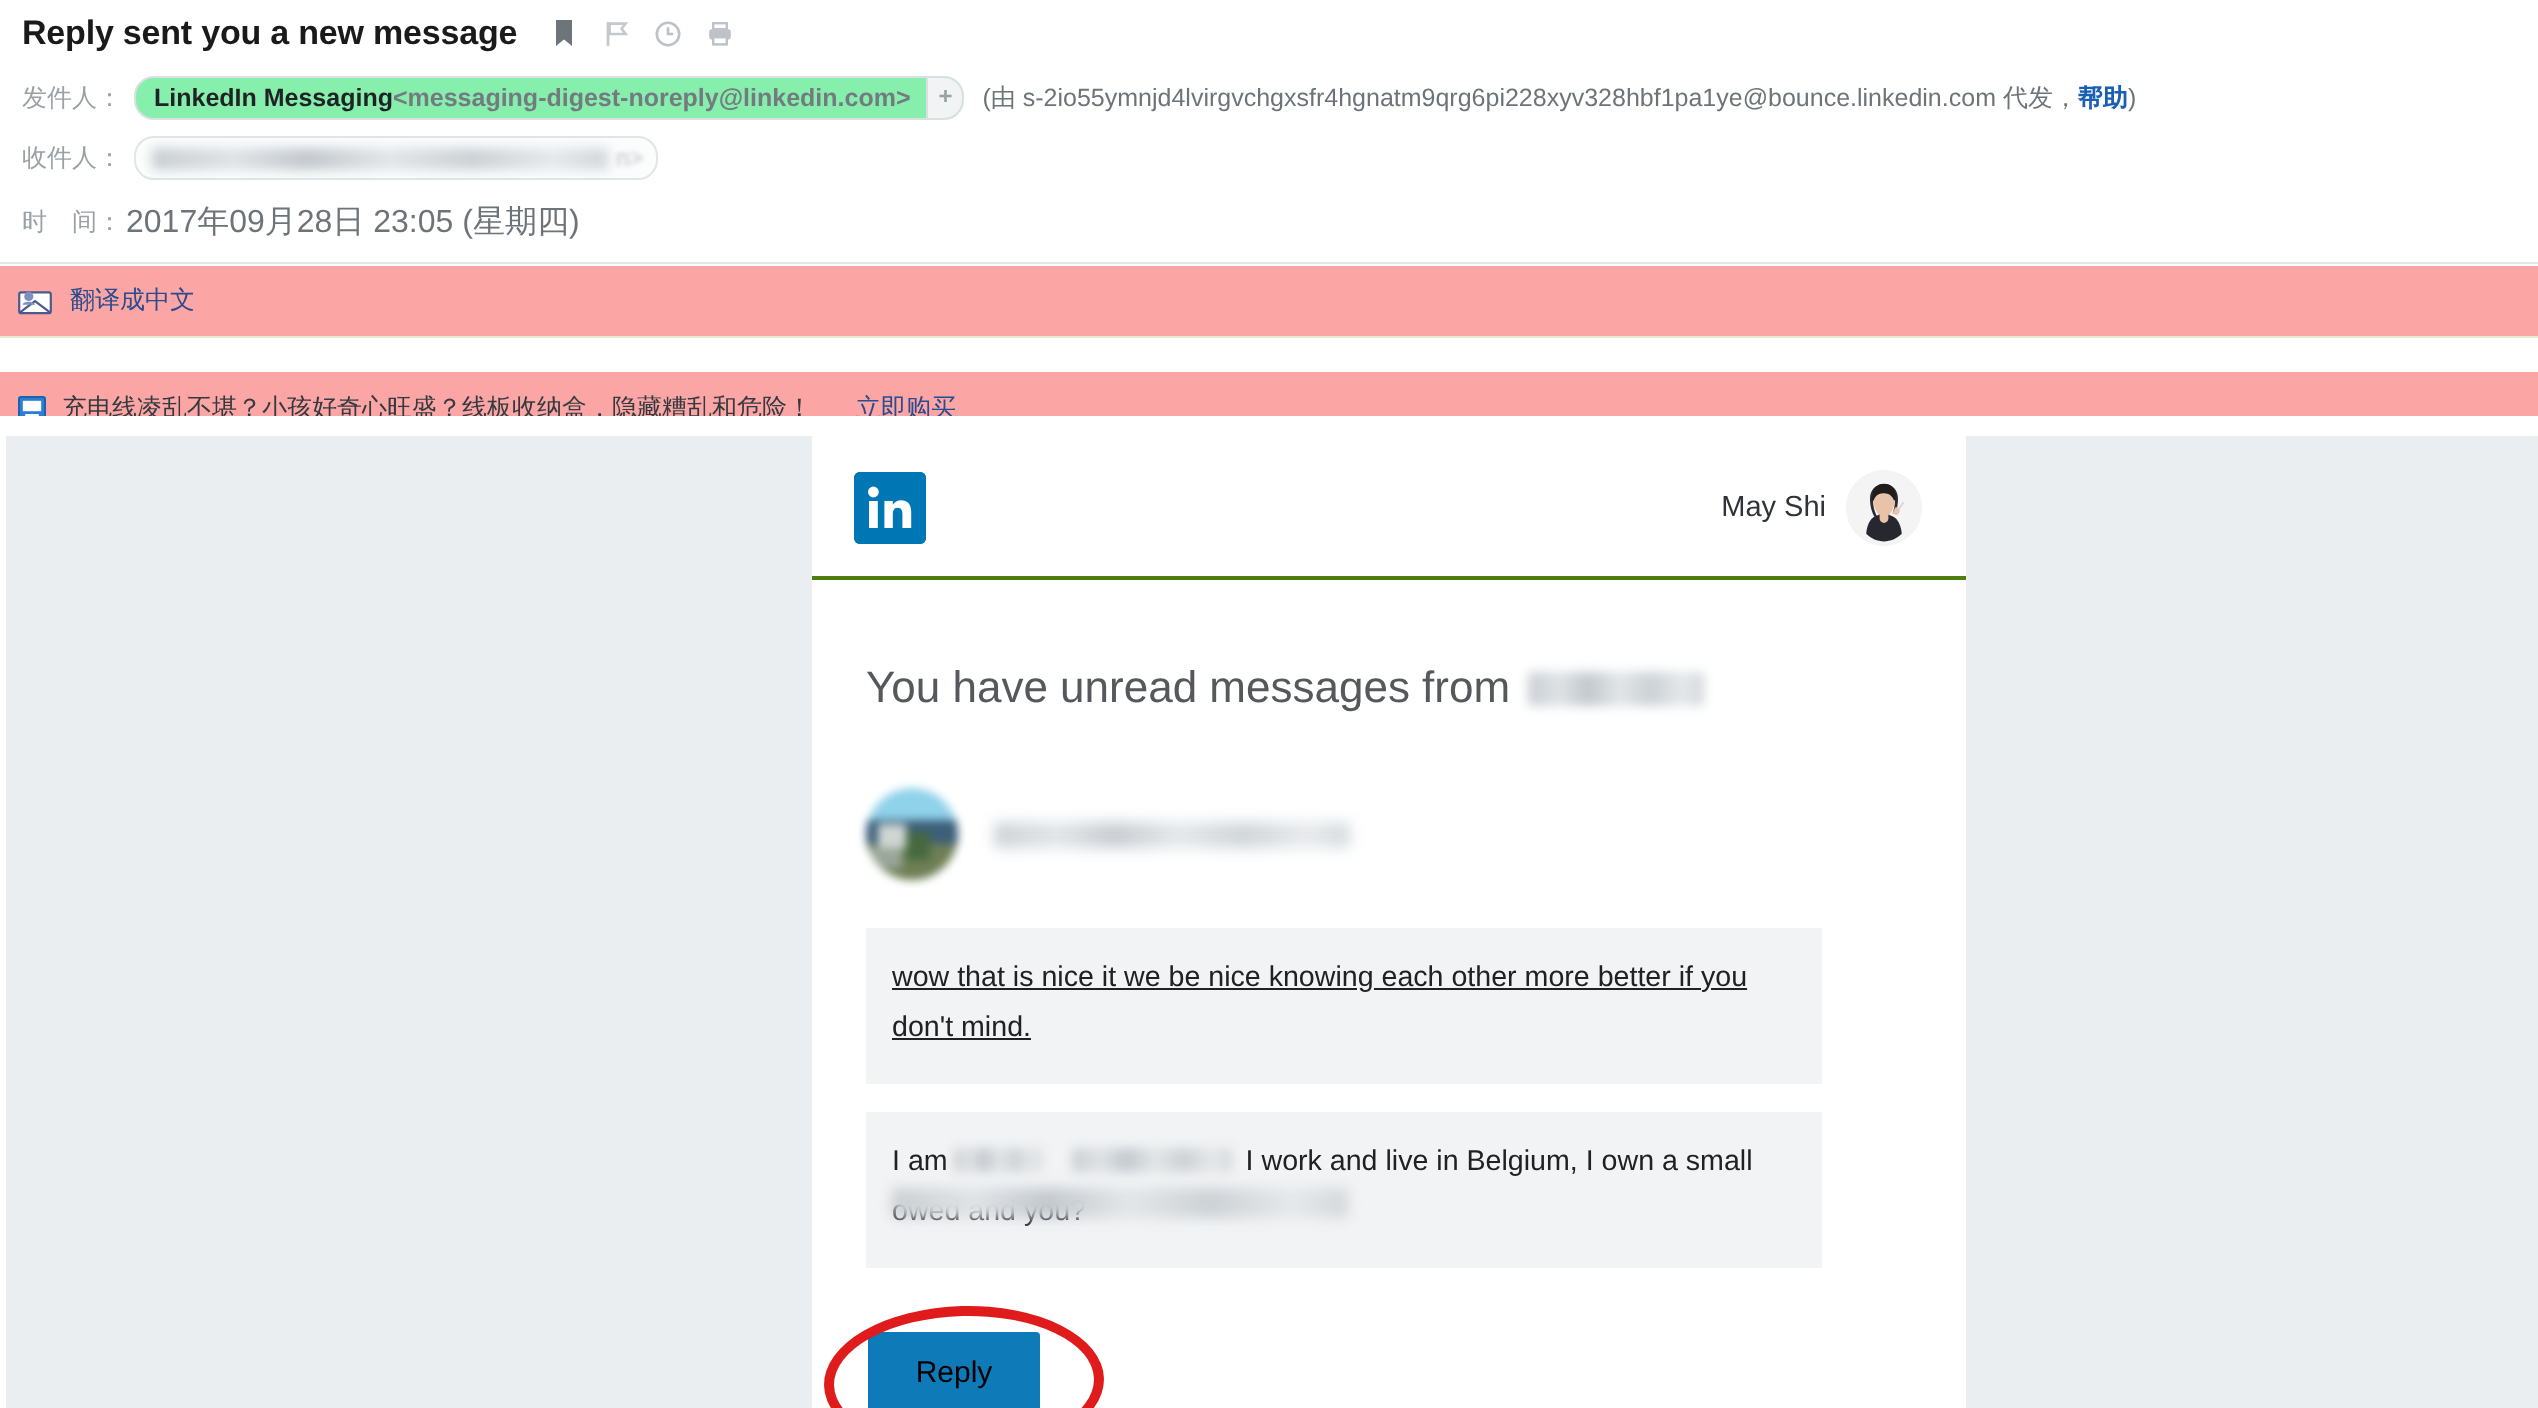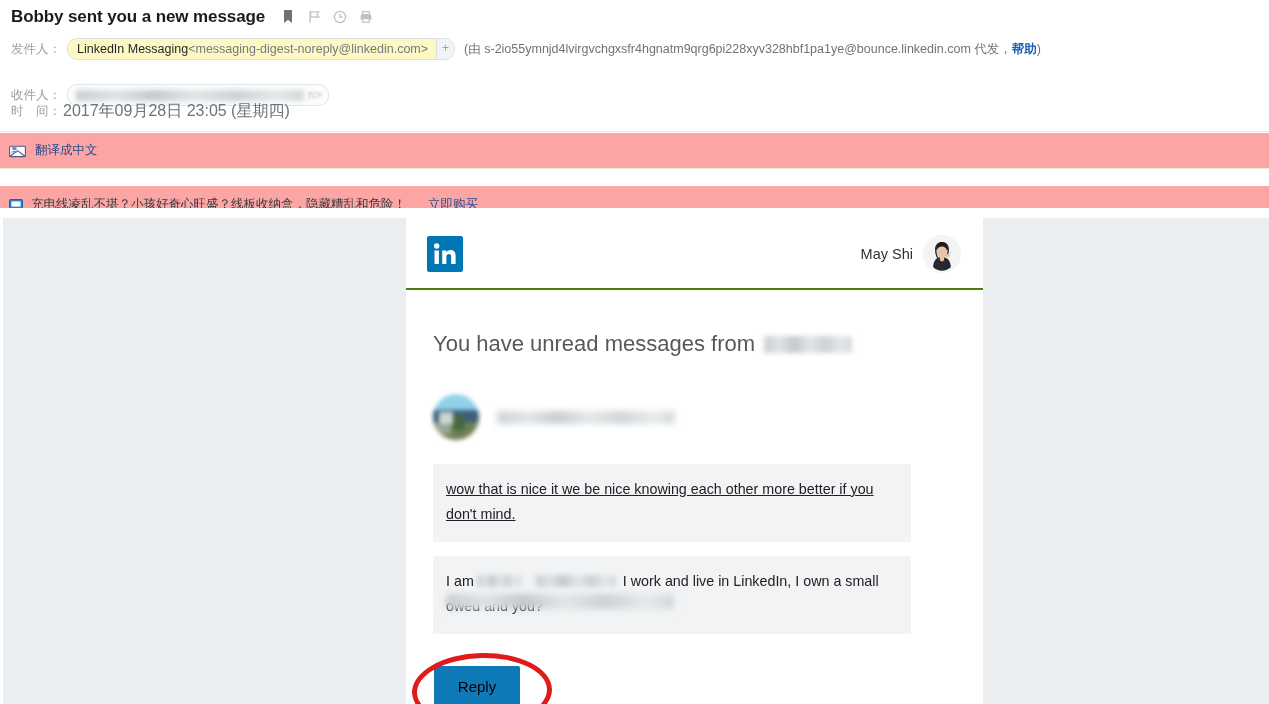--- a/index.html
+++ b/index.html
@@ -29,28 +29,29 @@
   }
   .hdr-icons{display:flex;align-items:center;margin-left:16px;gap:12px;}
   .hdr-icon{width:14px;height:16px;display:block;}
 
   .field-row{
     position:absolute;left:11px;
     font-size:12.5px;color:#8a9196;
     display:flex;align-items:center;white-space:nowrap;
   }
   #from-row{top:38px;}
-  #to-row{top:68px;margin-top:16px;}
+  #to-row{top:68px;}
   #date-row{top:101px;color:#8a9196;}
   .field-label{color:#9aa1a6;font-size:12.5px;margin-right:2px;}
   .addr-pill{
     display:inline-flex;align-items:center;
     height:20px;border:1px solid #dcdfe2;border-radius:10px;
-    background:#fef9c3;padding:0 0 0 9px;margin-left:4px;
+    background:#86efac;padding:0 0 0 9px;margin-left:4px;
     overflow:hidden;
+    font-weight:bold;
   }
   .addr-name{font-size:12.5px;color:#1f2326;}
   .addr-mail{font-size:12.5px;color:#737a80;}
   .pill-plus{
     width:17px;height:20px;margin-left:8px;
     border-left:1px solid #dcdfe2;background:#f1f3f5;
     color:#9aa1a6;font-size:12px;line-height:19px;text-align:center;
   }
   .bounce-note{font-size:12.5px;color:#6d7479;margin-left:9px;}
   .bounce-note a{color:#1a5fb4;text-decoration:none;font-weight:bold;}
@@ -168,21 +169,21 @@
     pointer-events:none;
     transform:rotate(-1.5deg);
   }
 </style>
 </head>
 <body>
 
 <div id="mail-header">
 
   <div id="subject-row">
-    <span id="subject-title">Bobby sent you a new message</span>
+    <span id="subject-title">Reply sent you a new message</span>
     <span class="hdr-icons">
       <span class="hdr-icon">
         <svg viewBox="0 0 14 16" width="14" height="16">
             <path d="M3 1h8v13l-4-3.2L3 14z" fill="#6e757a"></path>
           </svg>
       </span>
       <span class="hdr-icon">
         <svg viewBox="0 0 14 16" width="14" height="16">
             <path d="M3 2v12" stroke="#c3c9cd" stroke-width="1.4" fill="none"></path>
             <path d="M3.8 2.8h8l-2 2.6 2 2.6h-8z" fill="none" stroke="#c3c9cd" stroke-width="1.3"></path>
@@ -301,21 +302,21 @@
       </span>
       <span class="blur blur-soft" id="sender-name-blur"></span>
     </div>
 
     <div class="bubble" id="bubble-1">
       <span>wow that is nice it we be nice knowing each other more better if you don't mind.</span>
     </div>
 
     <div class="bubble" id="bubble-2">
       <span>I am</span><span class="blur inline-blur" id="b2-blur-a"></span><span class="blur inline-blur" id="b2-blur-b"></span>
-      <span>I work and live in LinkedIn, I own a small</span>
+      <span>I work and live in Belgium, I own a small</span>
       <span>owed and you?</span>
       <span class="blur" id="b2-line2-blur"></span>
     </div>
 
     <div id="reply-wrap">
       <button id="reply-button">Reply</button>
       <div id="reply-circle"></div>
     </div>
 
   </div>

